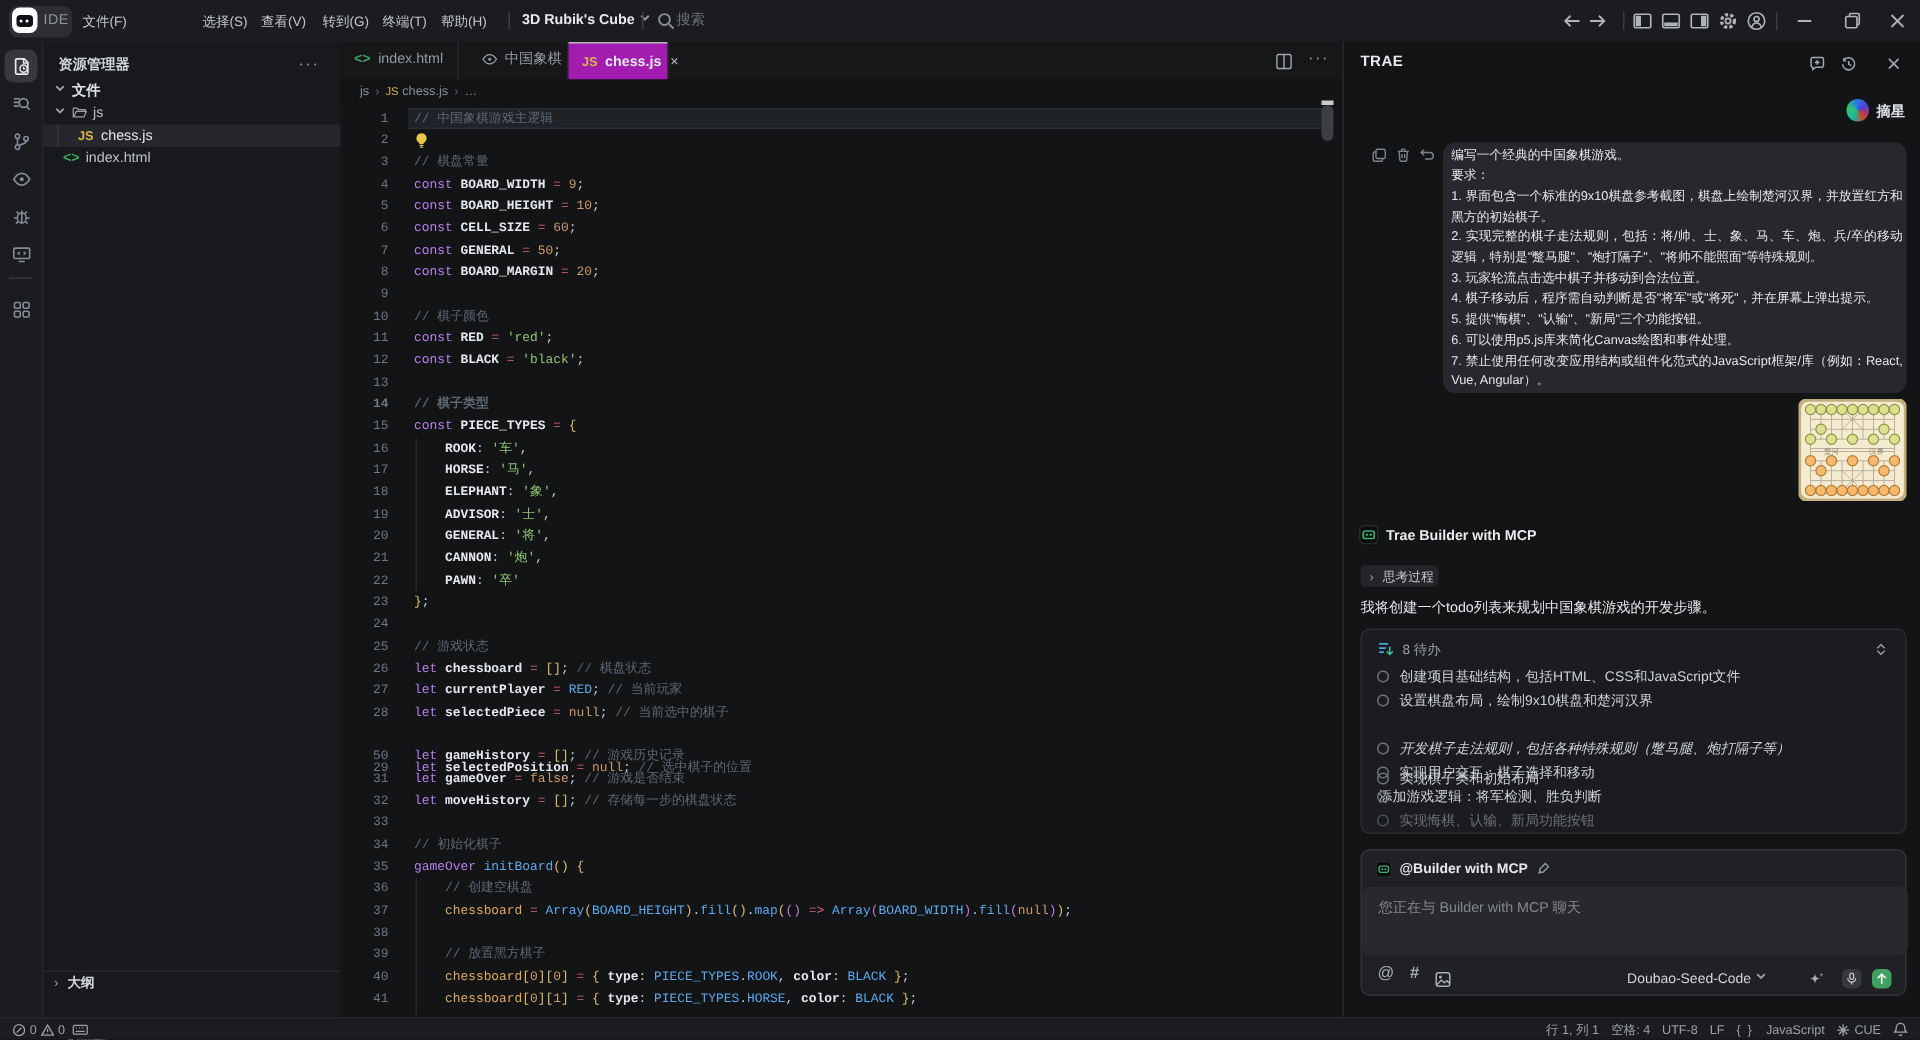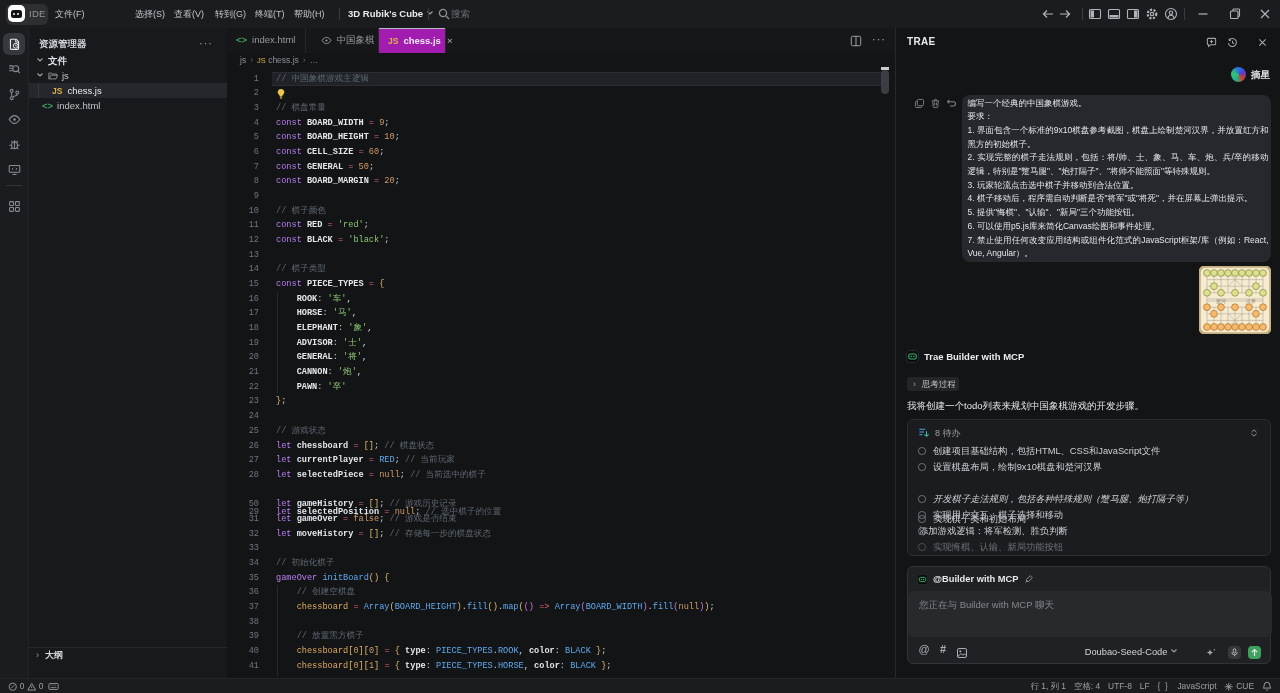--- a/index.html
+++ b/index.html
@@ -262,21 +262,21 @@
     <div class="cl" style="top:44.04px;"><span class="ln">4</span><span class="ct"><span class="kw">const </span><span class="vn">BOARD_WIDTH</span><span class="op"> = </span><span class="num">9</span><span class="pn">;</span></span></div>
     <div class="cl" style="top:58.72px;"><span class="ln">5</span><span class="ct"><span class="kw">const </span><span class="vn">BOARD_HEIGHT</span><span class="op"> = </span><span class="num">10</span><span class="pn">;</span></span></div>
     <div class="cl" style="top:73.40px;"><span class="ln">6</span><span class="ct"><span class="kw">const </span><span class="vn">CELL_SIZE</span><span class="op"> = </span><span class="num">60</span><span class="pn">;</span></span></div>
     <div class="cl" style="top:88.08px;"><span class="ln">7</span><span class="ct"><span class="kw">const </span><span class="vn">GENERAL</span><span class="op"> = </span><span class="num">50</span><span class="pn">;</span></span></div>
     <div class="cl" style="top:102.76px;"><span class="ln">8</span><span class="ct"><span class="kw">const </span><span class="vn">BOARD_MARGIN</span><span class="op"> = </span><span class="num">20</span><span class="pn">;</span></span></div>
     <div class="cl" style="top:117.44px;"><span class="ln">9</span><span class="ct"></span></div>
     <div class="cl" style="top:132.12px;"><span class="ln">10</span><span class="ct"><span class="cm">// 棋子颜色</span></span></div>
     <div class="cl" style="top:146.80px;"><span class="ln">11</span><span class="ct"><span class="kw">const </span><span class="vn">RED</span><span class="op"> = </span><span class="str">'red'</span><span class="pn">;</span></span></div>
     <div class="cl" style="top:161.48px;"><span class="ln">12</span><span class="ct"><span class="kw">const </span><span class="vn">BLACK</span><span class="op"> = </span><span class="str">'black'</span><span class="pn">;</span></span></div>
     <div class="cl" style="top:176.16px;"><span class="ln">13</span><span class="ct"></span></div>
-    <div class="cl" style="top:190.84px;"><span class="ln">14</span><span class="ct"><span class="cm">// 棋子类型</span></span></div>
+    <div class="cl" style="top:190.84px;font-weight:bold;"><span class="ln">14</span><span class="ct"><span class="cm">// 棋子类型</span></span></div>
     <div class="cl" style="top:205.52px;"><span class="ln">15</span><span class="ct"><span class="kw">const </span><span class="vn">PIECE_TYPES</span><span class="op"> = </span><span class="b1">{</span></span></div>
     <div class="cl" style="top:220.20px;"><span class="ln">16</span><span class="ct">    <span class="vn">ROOK</span><span class="pn">: </span><span class="str">'车'</span><span class="pn">,</span></span></div>
     <div class="cl" style="top:234.88px;"><span class="ln">17</span><span class="ct">    <span class="vn">HORSE</span><span class="pn">: </span><span class="str">'马'</span><span class="pn">,</span></span></div>
     <div class="cl" style="top:249.56px;"><span class="ln">18</span><span class="ct">    <span class="vn">ELEPHANT</span><span class="pn">: </span><span class="str">'象'</span><span class="pn">,</span></span></div>
     <div class="cl" style="top:264.24px;"><span class="ln">19</span><span class="ct">    <span class="vn">ADVISOR</span><span class="pn">: </span><span class="str">'士'</span><span class="pn">,</span></span></div>
     <div class="cl" style="top:278.92px;"><span class="ln">20</span><span class="ct">    <span class="vn">GENERAL</span><span class="pn">: </span><span class="str">'将'</span><span class="pn">,</span></span></div>
     <div class="cl" style="top:293.60px;"><span class="ln">21</span><span class="ct">    <span class="vn">CANNON</span><span class="pn">: </span><span class="str">'炮'</span><span class="pn">,</span></span></div>
     <div class="cl" style="top:308.28px;"><span class="ln">22</span><span class="ct">    <span class="vn">PAWN</span><span class="pn">: </span><span class="str">'卒'</span></span></div>
     <div class="cl" style="top:322.96px;"><span class="ln">23</span><span class="ct"><span class="b1">}</span><span class="pn">;</span></span></div>
     <div class="cl" style="top:337.64px;"><span class="ln">24</span><span class="ct"></span></div>

